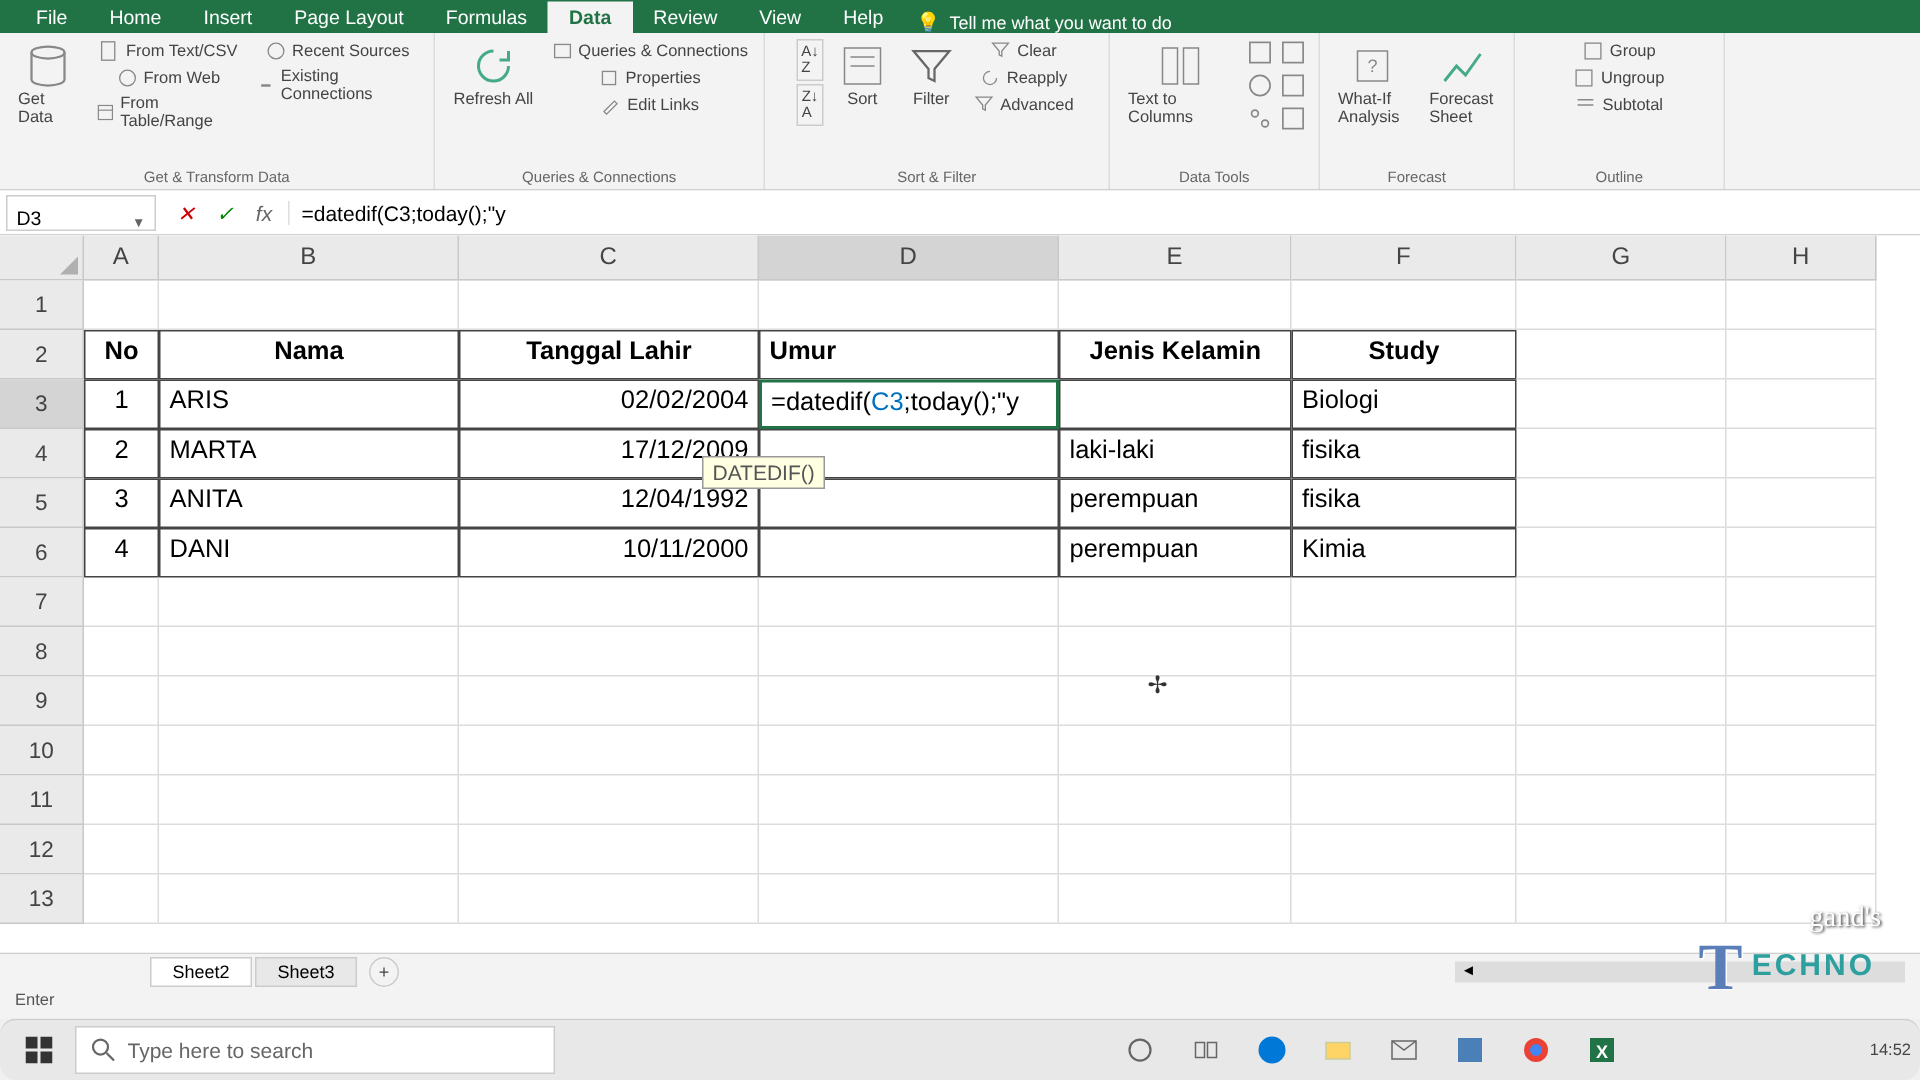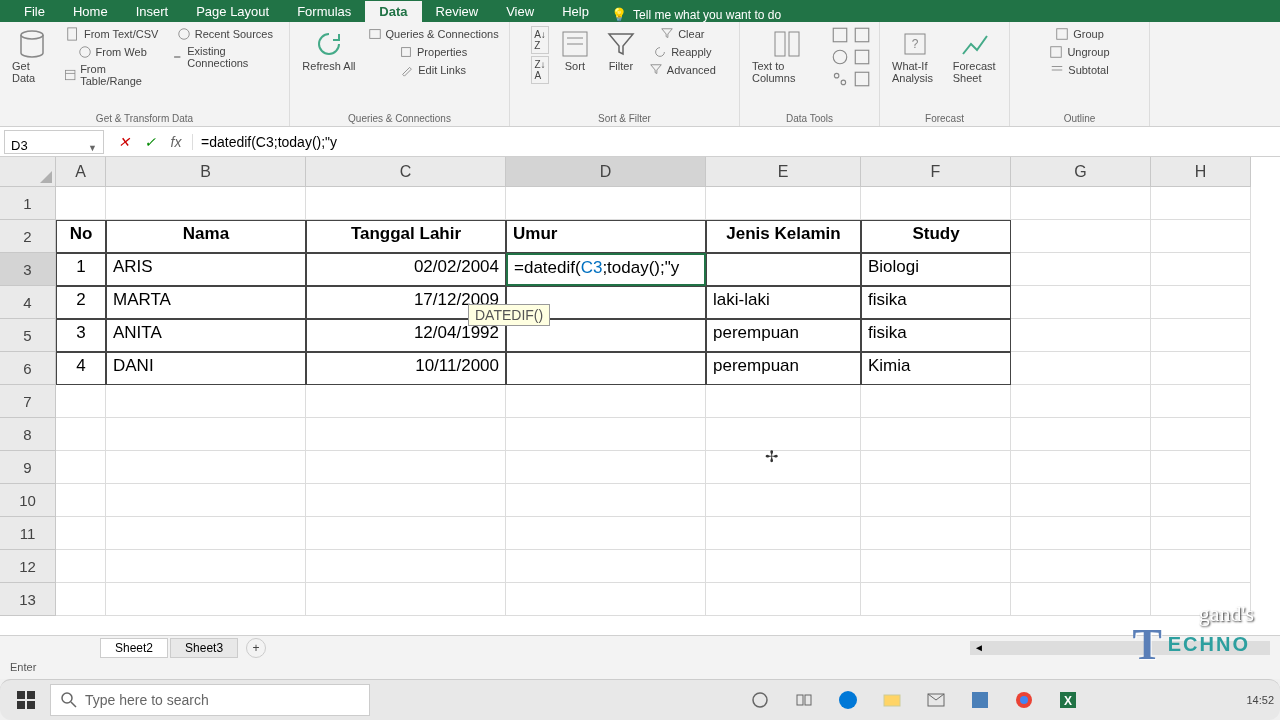--- a/index.html
+++ b/index.html
@@ -55,21 +55,21 @@
 
 .taskbar { background: #e8e8e8; height: 41px; display: flex; align-items: center; padding: 0 6px; gap: 4px; border-top: 1px solid #ccc; border-radius: 11px; }
 .start-btn { width: 40px; height: 34px; display: flex; align-items: center; justify-content: center; cursor: pointer; }
 .search-box { display: flex; align-items: center; gap: 8px; background: #fff; border: 1px solid #ccc; height: 32px; padding: 0 10px; width: 320px; color: #666; font-size: 14px; }
 .task-icon { width: 40px; height: 34px; display: flex; align-items: center; justify-content: center; cursor: pointer; }
 .tray { margin-left: auto; display: flex; align-items: center; gap: 6px; font-size: 11px; color: #444; }
 
 .watermark { position: absolute; right: 30px; bottom: 50px; z-index: 100; display: flex; align-items: center; gap: 6px; }
 .watermark-t { color: #5a7fb8; font-size: 44px; font-weight: 900; font-family: serif; text-shadow: 1px 1px 0 #fff; }
 .watermark-echno { color: #2d9f9f; font-size: 20px; font-weight: 700; letter-spacing: 2px; }
-.watermark-gand { color: #fff; font-size: 22px; font-family: cursive; text-shadow: 1px 1px 2px #333; position: absolute; top: -18px; right: -4px; text-align: right; }
+.watermark-gand { color: #fff; font-size: 19px; font-family: cursive; text-shadow: 1px 1px 2px #333; position: absolute; top: -18px; right: -4px; text-align: right; }
 
 .formula-colored .fn { color: #000; }
 .formula-colored .ref { color: #0070c0; }
 </style>
 </head>
 <body>
 
 <div class="ribbon-tabs">
   <div class="ribbon-tab">File</div>
   <div class="ribbon-tab">Home</div>

